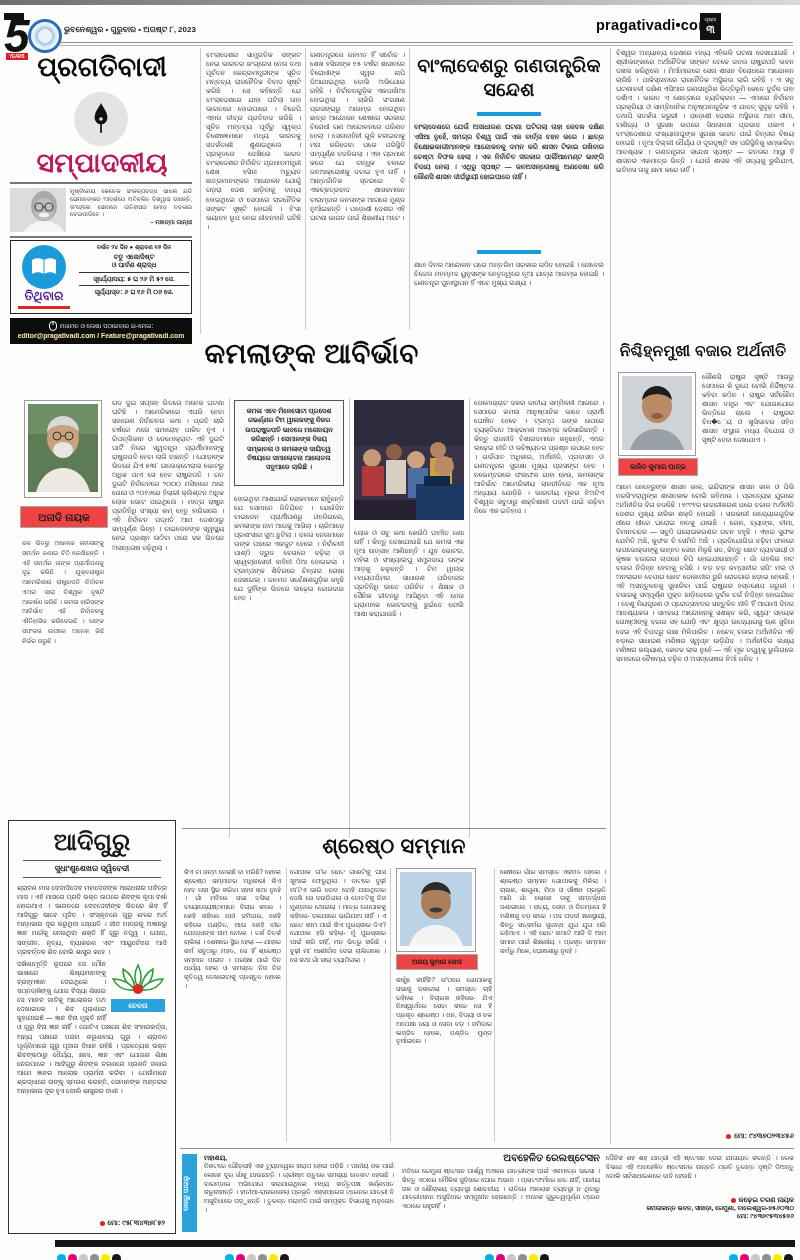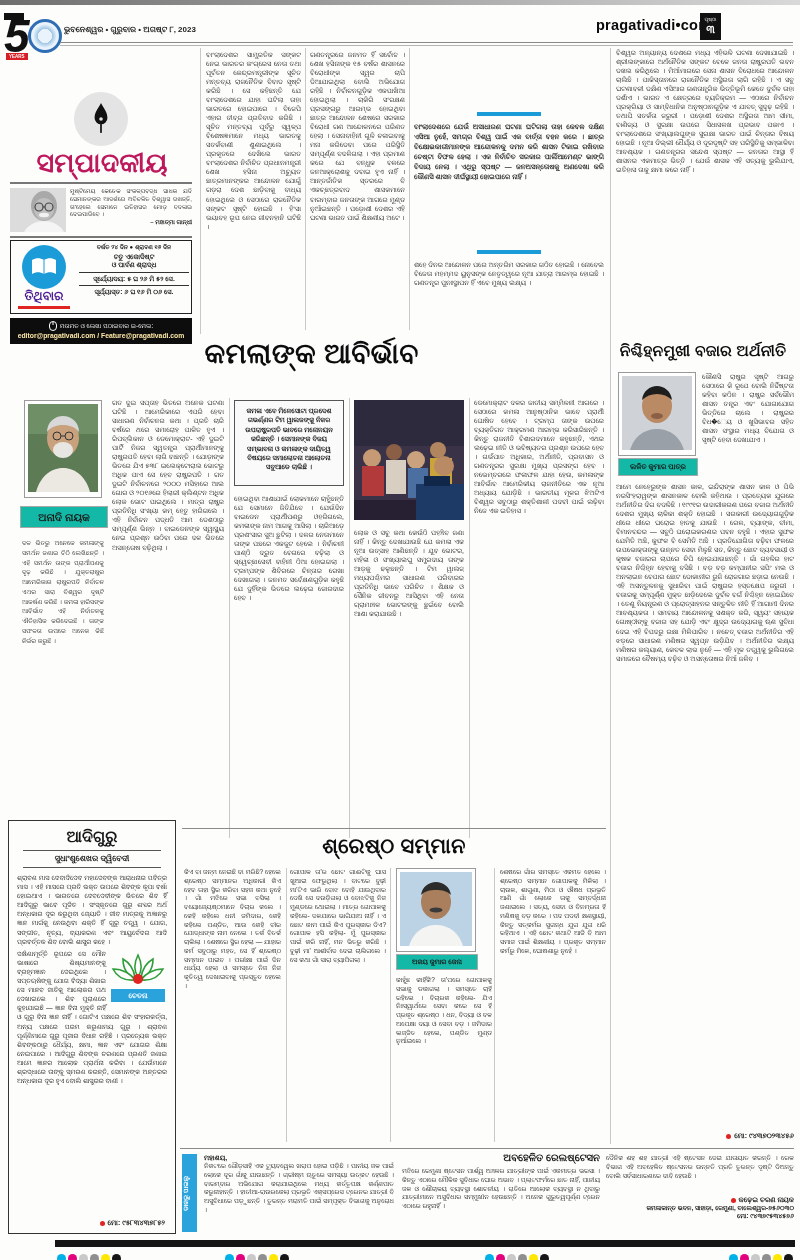--- a/index.html
+++ b/index.html
@@ -7,21 +7,21 @@
         font-family:"Liberation Sans","DejaVu Sans",sans-serif;color:#161616;}
   .c{position:absolute;}
   .jt{text-align:justify;}
   .bt{font-size:6.8px;line-height:1.33;color:#1c1c1c;}
   .sm{font-size:6.5px;line-height:1.35;color:#1c1c1c;}
   .vr{border-left:1px solid #c9c9c9;width:0;}
   .hr{border-top:1px solid #9a9a9a;height:0;}
   .headline{font-weight:900;letter-spacing:.2px;color:#0c0c0c;text-align:center;}
   .bluebar{background:#1b9cd8;height:4px;}
   .framebox{border:1px solid #9a9a9a;background:#fff;padding:3px;}
-  .namebar{background:#14b8a6;border:1px solid #a8a8a8;text-align:center;font-weight:800;}
+  .namebar{background:#ef4444;border:1px solid #a8a8a8;text-align:center;font-weight:800;}
   .dot{display:inline-block;width:9px;height:9px;border-radius:50%;margin-right:2px;vertical-align:middle;}
   .rdot{display:inline-block;width:5px;height:5px;border-radius:50%;background:#e02421;margin-right:3px;vertical-align:middle;}
   .vtext{writing-mode:vertical-rl;transform:rotate(180deg);text-align:center;color:#fff;font-weight:800;}
   svg{display:block;}
 </style>
 </head>
 <body>
 
 <div class="page">
 
@@ -35,20 +35,21 @@
   </div>
   <div class="c" style="left:64px;top:25px;font-size:8px;font-weight:700;color:#222;">ଭୁବନେଶ୍ୱର • ଗୁରୁବାର • ଅଗଷ୍ଟ ୮, 2023</div>
   <div class="c" style="left:596px;top:17px;font-size:14.5px;font-weight:800;color:#0b0b0b;letter-spacing:.2px;">pragativadi•com</div>
   <div class="c" style="left:700px;top:13px;width:21px;height:27px;background:#111;color:#fff;text-align:center;">
     <div style="font-size:5px;margin-top:3px;">ପୃଷ୍ଠା</div>
     <div style="font-size:11px;font-weight:800;">୩</div>
   </div>
   <div class="c" style="left:60px;top:42px;width:733px;border-top:1.5px solid #8a8a8a;"></div>
   <div class="c" style="left:60px;top:45px;width:733px;border-top:1px solid #b5b5b5;"></div>
 
+  <div class="c" style="left:8px;top:52px;width:188px;text-align:center;font-size:27px;font-weight:900;color:#0a0a0a;">ପ୍ରଗତିବାଦୀ</div>
   <div class="c" style="left:74px;top:92px;width:54px;height:54px;border-radius:50%;background:#e4e4e4;display:flex;align-items:center;justify-content:center;">
     <span>
       <svg width="26" height="32" viewBox="0 0 24 30">
         <path d="M12 0c-2.5 5-6 8.5-6 14a6 6 0 0012 0c0-5.5-3.5-9-6-14z" fill="#111"></path>
         <circle cx="12" cy="15" r="1.7" fill="#e4e4e4"></circle>
         <rect x="11.2" y="17" width="1.6" height="11" fill="#111"></rect>
       </svg>
     </span>
   </div>
   <div class="c" style="left:8px;top:148px;width:188px;text-align:center;font-size:27px;font-weight:800;color:#be185d;">ସମ୍ପାଦକୀୟ</div>
@@ -101,20 +102,21 @@
       </span><span>ମତାମତ ଓ ଲେଖା ପଠାଇବାର ଇ-ମେଲ:</span>
     </div>
     <div style="font-size:6.8px;font-weight:700;color:#ffe9a8;margin-top:1px;">editor@pragativadi.com / Feature@pragativadi.com</div>
   </div>
 
   <div class="c vr" style="left:200px;top:48px;height:286px;"></div>
   <div class="c vr" style="left:305px;top:48px;height:282px;"></div>
   <div class="c vr" style="left:409px;top:48px;height:282px;"></div>
   <div class="c bt jt" style="left:206px;top:50px;width:95px;height:280px;overflow:hidden;">ବାଂଲାଦେଶର ସାମ୍ପ୍ରତିକ ସଙ୍କଟ ନେଇ ଭାରତର କଂଗ୍ରେସ ନେତା ତଥା ପୂର୍ବତନ କେନ୍ଦ୍ରମନ୍ତ୍ରୀଙ୍କ ସୂଚିତ ମନ୍ତବ୍ୟ ରାଜନୈତିକ ବିବାଦ ସୃଷ୍ଟି କରିଛି । ସେ କହିଛନ୍ତି ଯେ ବାଂଲାଦେଶରେ ଯାହା ଘଟିଲା ତାହା ଭାରତରେ ହୋଇପାରେ । ବିଜେପି ଏହାର ତୀବ୍ର ପ୍ରତିବାଦ କରିଛି । ସୂଚିତ ମନ୍ତବ୍ୟ ପୂର୍ବରୁ ସ୍ୱଳ୍ପ ବିଶେଷଜ୍ଞମାନେ ମଧ୍ୟ ଭାରତକୁ ସତର୍କବାଣୀ ଶୁଣାଇଥିଲେ । ପ୍ରକୃତରେ ଦେଖିଲେ ଭାରତ ବାଂଲାଦେଶର ନିର୍ବାଚିତ ପ୍ରଧାନମନ୍ତ୍ରୀ ଶେଖ ହସିନା ଅଚ୍ୟୁତ ଛାତ୍ରମାନଙ୍କର ଆନ୍ଦୋଳନ ଯୋଗୁଁ ଗଡ଼ରା ଦେଶ ଛାଡ଼ିବାକୁ ବାଧ୍ୟ ହୋଇଥିଲେ ଓ ସେଠାରେ ରାଜନୈତିକ ସଙ୍କଟ ସୃଷ୍ଟି ହୋଇଛି । ହିଂସା ଭୟାବହ ରୂପ ନେଇ ଜୀବନହାନି ଘଟିଛି ।</div>
   <div class="c bt jt" style="left:310px;top:50px;width:95px;height:280px;overflow:hidden;">ଗଣତନ୍ତ୍ରରେ ଜନମତ ହିଁ ସର୍ବୋଚ୍ଚ । ଶେଖ ହସିନାଙ୍କ ୧୫ ବର୍ଷର ଶାସନରେ ବିରୋଧୀଙ୍କ ସ୍ୱର ଚାପି ଦିଆଯାଇଥିଲା ବୋଲି ଅଭିଯୋଗ ରହିଛି । ନିର୍ବାଚନଗୁଡ଼ିକ ଏକପାଖିଆ ହୋଇଥିଲା । ଚାକିରି ସଂରକ୍ଷଣ ପ୍ରସଙ୍ଗରୁ ଆରମ୍ଭ ହୋଇଥିବା ଛାତ୍ର ଆନ୍ଦୋଳନ ଶେଷରେ ସରକାର ବିରୋଧୀ ଗଣ ଆନ୍ଦୋଳନରେ ପରିଣତ ହେଲା । ସେନାବାହିନୀ ଗୁଳି ଚଳାଇବାକୁ ମନା କରିଦେବା ପରେ ପରିସ୍ଥିତି ସମ୍ପୂର୍ଣ୍ଣ ବଦଳିଗଲା । ଏହା ପ୍ରମାଣ କରେ ଯେ ବନ୍ଧୁକ ବଳରେ ଜନଆକ୍ରୋଶକୁ ଦବାଇ ହୁଏ ନାହିଁ । ଆନ୍ତର୍ଜାତିକ ସ୍ତରରେ ବି ଏକଚ୍ଛତ୍ରବାଦ ଶାସକମାନେ ବାରମ୍ବାର ଜନତାଙ୍କ ଆଗରେ ମୁଣ୍ଡ ନୁଆଁଇଛନ୍ତି । ପଡ଼ୋଶୀ ଦେଶର ଏହି ଘଟଣା ଭାରତ ପାଇଁ ଶିକ୍ଷଣୀୟ ଅଟେ ।</div>
+  <div class="c headline" style="left:414px;top:54px;width:190px;font-size:19px;line-height:1.25;">ବାଂଲାଦେଶରୁ ଗଣତାନ୍ତ୍ରିକ ସନ୍ଦେଶ</div>
   <div class="c bluebar" style="left:477px;top:112px;width:64px;"></div>
   <div class="c jt" style="left:414px;top:122px;width:190px;height:124px;font-size:6.9px;line-height:1.45;font-weight:700;color:#2a2a2a;overflow:hidden;">ବାଂଲାଦେଶରେ ଯେଉଁ ଅସାଧାରଣ ଘଟଣା ଘଟିଗଲା ତାହା କେବଳ ଦକ୍ଷିଣ ଏସିଆ ନୁହେଁ, ସମଗ୍ର ବିଶ୍ୱ ପାଇଁ ଏକ ବାର୍ତ୍ତା ବହନ କରେ । ଛାତ୍ର ବିକ୍ଷୋଭକାରୀମାନଙ୍କ ଆନ୍ଦୋଳନକୁ ଦମନ କରି ଶାସନ ଟିକାଇ ରଖିବାର ଚେଷ୍ଟା ବିଫଳ ହେଲା । ଏକ ନିର୍ବାଚିତ ସରକାର ପାର୍ଲିଆମେଣ୍ଟ ଭାଙ୍ଗି ବିଦାୟ ନେଲା । ଏଥିରୁ ସ୍ପଷ୍ଟ — ଜନଅସନ୍ତୋଷକୁ ଅଣଦେଖା କରି କୌଣସି ଶାସନ ଦୀର୍ଘସ୍ଥାୟୀ ହୋଇପାରେ ନାହିଁ ।</div>
   <div class="c bluebar" style="left:477px;top:250px;width:64px;"></div>
   <div class="c bt jt" style="left:414px;top:260px;width:190px;height:70px;overflow:hidden;">ଶହେ ଦିନର ଆନ୍ଦୋଳନ ପରେ ଅନ୍ତରିମ ସରକାର ଗଠିତ ହୋଇଛି । ନୋବେଲ ବିଜେତା ମହମ୍ମଦ ୟୁନୁସଙ୍କ ନେତୃତ୍ୱରେ ନୂଆ ଯାତ୍ରା ଆରମ୍ଭ ହୋଇଛି । ଗଣତନ୍ତ୍ର ପୁନଃସ୍ଥାପନ ହିଁ ଏବେ ମୁଖ୍ୟ ଲକ୍ଷ୍ୟ ।</div>
   <div class="c vr" style="left:610px;top:48px;height:1096px;"></div>
   <div class="c bt jt" style="left:616px;top:48px;width:178px;height:284px;overflow:hidden;">ବିଶ୍ୱର ଅନ୍ୟାନ୍ୟ ଦେଶରେ ମଧ୍ୟ ଏହିଭଳି ଘଟଣା ଦେଖାଯାଇଛି । ଶ୍ରୀଲଙ୍କାରେ ଅର୍ଥନୈତିକ ସଙ୍କଟ ବେଳେ ଜନତା ରାଷ୍ଟ୍ରପତି ଭବନ ଦଖଲ କରିଥିଲେ । ମିଆଁମାରରେ ସେନା ଶାସନ ବିରୋଧରେ ଆନ୍ଦୋଳନ ଚାଲିଛି । ପାକିସ୍ତାନରେ ରାଜନୈତିକ ଅସ୍ଥିରତା ଲାଗି ରହିଛି । ଏ ସବୁ ଘଟଣାବଳୀ ଦକ୍ଷିଣ ଏସିଆର ଗଣତାନ୍ତ୍ରିକ ଭିତ୍ତିଭୂମି କେତେ ଦୁର୍ବଳ ତାହା ଦର୍ଶାଏ । ଭାରତ ଏ କ୍ଷେତ୍ରରେ ବ୍ୟତିକ୍ରମ — ଏଠାରେ ନିର୍ବାଚନ ପ୍ରକ୍ରିୟା ଓ ସାମ୍ବିଧାନିକ ଅନୁଷ୍ଠାନଗୁଡ଼ିକ ଏ ଯାବତ୍ ସୁଦୃଢ଼ ରହିଛି । ତଥାପି ସତର୍କତା ଜରୁରୀ । ପଡ଼ୋଶୀ ଦେଶର ଅସ୍ଥିରତା ଆମ ସୀମା, ବାଣିଜ୍ୟ ଓ ସୁରକ୍ଷା ଉପରେ ସିଧାସଳଖ ପ୍ରଭାବ ପକାଏ । ବାଂଲାଦେଶରେ ସଂଖ୍ୟାଲଘୁଙ୍କ ସୁରକ୍ଷା ଭାରତ ପାଇଁ ଚିନ୍ତାର ବିଷୟ ହୋଇଛି । ନୂଆ ଦିଲ୍ଲୀ ଧୈର୍ଯ୍ୟ ଓ ଦୂରଦୃଷ୍ଟି ସହ ପରିସ୍ଥିତିକୁ ସମ୍ଭାଳିବା ଆବଶ୍ୟକ । ଗଣତନ୍ତ୍ରର ସନ୍ଦେଶ ସ୍ପଷ୍ଟ — ଜନତାର ଆସ୍ଥା ହିଁ ଶାସନର ଏକମାତ୍ର ଭିତ୍ତି । ଯେଉଁ ଶାସକ ଏହି ସତ୍ୟକୁ ଭୁଲିଯାଏ, ଇତିହାସ ତାକୁ କ୍ଷମା କରେ ନାହିଁ ।</div>
 
   <div class="c headline" style="left:15px;top:338px;width:593px;font-size:28px;">କମଲାଙ୍କ ଆବିର୍ଭାବ</div>
 
   <div class="c framebox" style="left:24px;top:400px;width:78px;height:98px;box-sizing:border-box;">
@@ -179,21 +181,21 @@
     </span>
   </div>
   <div class="c namebar" style="left:618px;top:458px;width:78px;height:16px;line-height:16px;font-size:7.2px;">ଲଳିତ କୁମାର ପାତ୍ର</div>
   <div class="c bt jt" style="left:702px;top:372px;width:92px;height:102px;overflow:hidden;">କୌଣସି ରାଷ୍ଟ୍ର ସୃଷ୍ଟି ଆଗରୁ ସେଠାରେ କି ରୂପେ ବୋଲି ନିର୍ଦ୍ଦିଷ୍ଟତା କହିବା କଠିନ । ରାଷ୍ଟ୍ର ସର୍ବଭୌମ ଶାସନ ତନ୍ତ୍ର ଏବଂ ଯୋଗାଯୋଗ ଭିତ୍ତିରେ ଚାଲେ । ରାଷ୍ଟ୍ରର ବିଧ�େୟ ଓ ଖୁସିଭାବର ସହିତ ଶାସନ ସଂସ୍ଥାର ମଧ୍ୟ ବିଯୋଗ ଓ ସୃଷ୍ଟି ହେବା ଦେଖାଯାଏ ।</div>
   <div class="c bt jt" style="left:616px;top:482px;width:178px;height:648px;overflow:hidden;">ଆମେ ନେହେରୁଙ୍କ ଶାସନ କାଳ, ଇନ୍ଦିରାଙ୍କ ଶାସନ କାଳ ଓ ପିଭି ନରସିଂହରାୱଙ୍କ ଶାସନକାଳ ବୋଲି କହିଥାଉ । ପ୍ରତ୍ୟେକ ଯୁଗରେ ଅର୍ଥନୀତିର ଦିଗ ବଦଳିଛି । ୧୯୯୧ର ଉଦାରୀକରଣ ପରେ ବଜାର ଅର୍ଥନୀତି ଦେଶର ମୁଖ୍ୟ ଚାଳିକା ଶକ୍ତି ହୋଇଛି । ସରକାରୀ ଉଦ୍ୟୋଗଗୁଡ଼ିକ ଧୀରେ ଧୀରେ ଘରୋଇ ହାତକୁ ଯାଉଛି । ରେଳ, ବ୍ୟାଙ୍କ, ବୀମା, ବିମାନବନ୍ଦର — ସବୁଠି ଘରୋଇକରଣର ପବନ ବହୁଛି । ଏହାର ସୁଫଳ ଯେମିତି ଅଛି, କୁଫଳ ବି ସେମିତି ଅଛି । ପ୍ରତିଯୋଗିତା ବଢ଼ିବା ଫଳରେ ଉପଭୋକ୍ତାଙ୍କୁ ଉନ୍ନତ ସେବା ମିଳୁଛି ସତ, କିନ୍ତୁ ଛୋଟ ବ୍ୟବସାୟୀ ଓ କୃଷକ ବଜାରର ଚାପରେ ଚିପି ହୋଇଯାଉଛନ୍ତି । ଗାଁ ଗହଳିର ହାଟ ବଜାର ନିଶ୍ଚିହ୍ନ ହେବାକୁ ବସିଛି । ବଡ଼ ବଡ଼ କମ୍ପାନୀର ସପିଂ ମଲ ଓ ଅନଲାଇନ ବେପାର ଛୋଟ ଦୋକାନୀର ରୁଜି ରୋଜଗାର ଛଡ଼ାଇ ନେଉଛି । ଏହି ଅସନ୍ତୁଳନକୁ ସୁଧାରିବା ପାଇଁ ରାଷ୍ଟ୍ରର ହସ୍ତକ୍ଷେପ ଜରୁରୀ । ବଜାରକୁ ସମ୍ପୂର୍ଣ୍ଣ ମୁକ୍ତ ଛାଡ଼ିଦେଲେ ଦୁର୍ବଳ ବର୍ଗ ନିଶ୍ଚିହ୍ନ ହୋଇଯିବେ । ତେଣୁ ନିୟନ୍ତ୍ରଣ ଓ ପ୍ରୋତ୍ସାହନର ସନ୍ତୁଳିତ ନୀତି ହିଁ ଆଗାମୀ ଦିନର ଆବଶ୍ୟକତା । ସମବାୟ ଆନ୍ଦୋଳନକୁ ସଶକ୍ତ କରି, ସ୍ୱୟଂ ସହାୟକ ଗୋଷ୍ଠୀଙ୍କୁ ବଜାର ସହ ଯୋଡ଼ି ଏବଂ କ୍ଷୁଦ୍ର ଉଦ୍ୟୋଗକୁ ଋଣ ସୁବିଧା ଦେଇ ଏହି ବିପଦରୁ ରକ୍ଷା ମିଳିପାରିବ । ନଚେତ୍ ବଜାର ଅର୍ଥନୀତିର ଏହି ଝଡ଼ରେ ସାଧାରଣ ମଣିଷର ସ୍ୱପ୍ନ ଉଡ଼ିଯିବ । ଅର୍ଥନୀତିର ଲକ୍ଷ୍ୟ ମଣିଷର କଲ୍ୟାଣ, କେବଳ ଲାଭ ନୁହେଁ — ଏହି ମୂଳ ତତ୍ତ୍ୱକୁ ଭୁଲିଗଲେ ସମାଜରେ ବୈଷମ୍ୟ ବଢ଼ିବ ଓ ଅସନ୍ତୋଷର ନିଆଁ ଜଳିବ ।</div>
   <div class="c" style="left:616px;top:1132px;width:178px;text-align:right;font-size:7px;font-weight:700;">
     <span class="rdot"></span><span>ମୋ: ୯୪୩୭୦୨୩୪୫୬</span>
   </div>
 
   <div class="c" style="left:8px;top:820px;width:168px;height:414px;border:1.2px solid #333;box-sizing:border-box;">
-    <div style="text-align:center;font-size:16px;font-weight:900;margin-top:7px;">ଆଦିଗୁରୁ</div>
+    <div style="text-align:center;font-size:24px;font-weight:900;margin-top:7px;">ଆଦିଗୁରୁ</div>
     <div style="margin:4px 14px 0;border-top:1.5px solid #555;"></div>
     <div style="text-align:center;font-size:8.2px;font-weight:800;margin-top:3px;">ସୁଧାଂଶୁଶେଖର ଦ୍ୱିବେଦୀ</div>
     <div style="margin:3px 14px 0;border-top:1.5px solid #555;"></div>
     <div class="jt" style="margin:5px 8px 0;font-size:6.6px;line-height:1.38;">ଶ୍ରାବଣ ମାସ ଦେବାଦିଦେବ ମହାଦେବଙ୍କ ଆରାଧନାର ପବିତ୍ର ମାସ । ଏହି ମାସରେ ପ୍ରତି ଭକ୍ତ ଉପରେ ଶିବଙ୍କ କୃପା ବର୍ଷା ହୋଇଥାଏ । ଭାରତରେ ଦେବଦେବୀଙ୍କ ଭିତରେ ଶିବ ହିଁ ଆଦିଗୁରୁ ଭାବେ ପୂଜିତ । ସଂସ୍କୃତରେ ଗୁରୁ ଶବ୍ଦର ଅର୍ଥ ଅନ୍ଧକାର ଦୂର କରୁଥିବା ଜ୍ୟୋତି । ଜୀବ ମାତ୍ରକୁ ଅଜ୍ଞାନରୁ ଜ୍ଞାନ ମାର୍ଗକୁ ନେଉଥିବା ଶକ୍ତି ହିଁ ଗୁରୁ ତତ୍ତ୍ୱ । ଯୋଗ, ସଙ୍ଗୀତ, ନୃତ୍ୟ, ବ୍ୟାକରଣ ଏବଂ ଆୟୁର୍ବେଦର ଆଦି ପ୍ରବର୍ତ୍ତକ ଶିବ ବୋଲି ଶାସ୍ତ୍ର କହେ ।</div>
     <div class="jt" style="margin:3px 8px 0;font-size:6.6px;line-height:1.38;">
       <span style="float:right;width:58px;height:54px;margin:2px 0 2px 3px;position:relative;">
         <svg width="58" height="40" viewBox="0 0 58 40">
           <g fill="#ffffff" stroke="#2f9e3a" stroke-width="1.6">
             <path d="M29 4c-4 8-4 16 0 22 4-6 4-14 0-22z"></path>
             <path d="M14 8c0 9 4 16 12 19-1-8-5-15-12-19z"></path>

